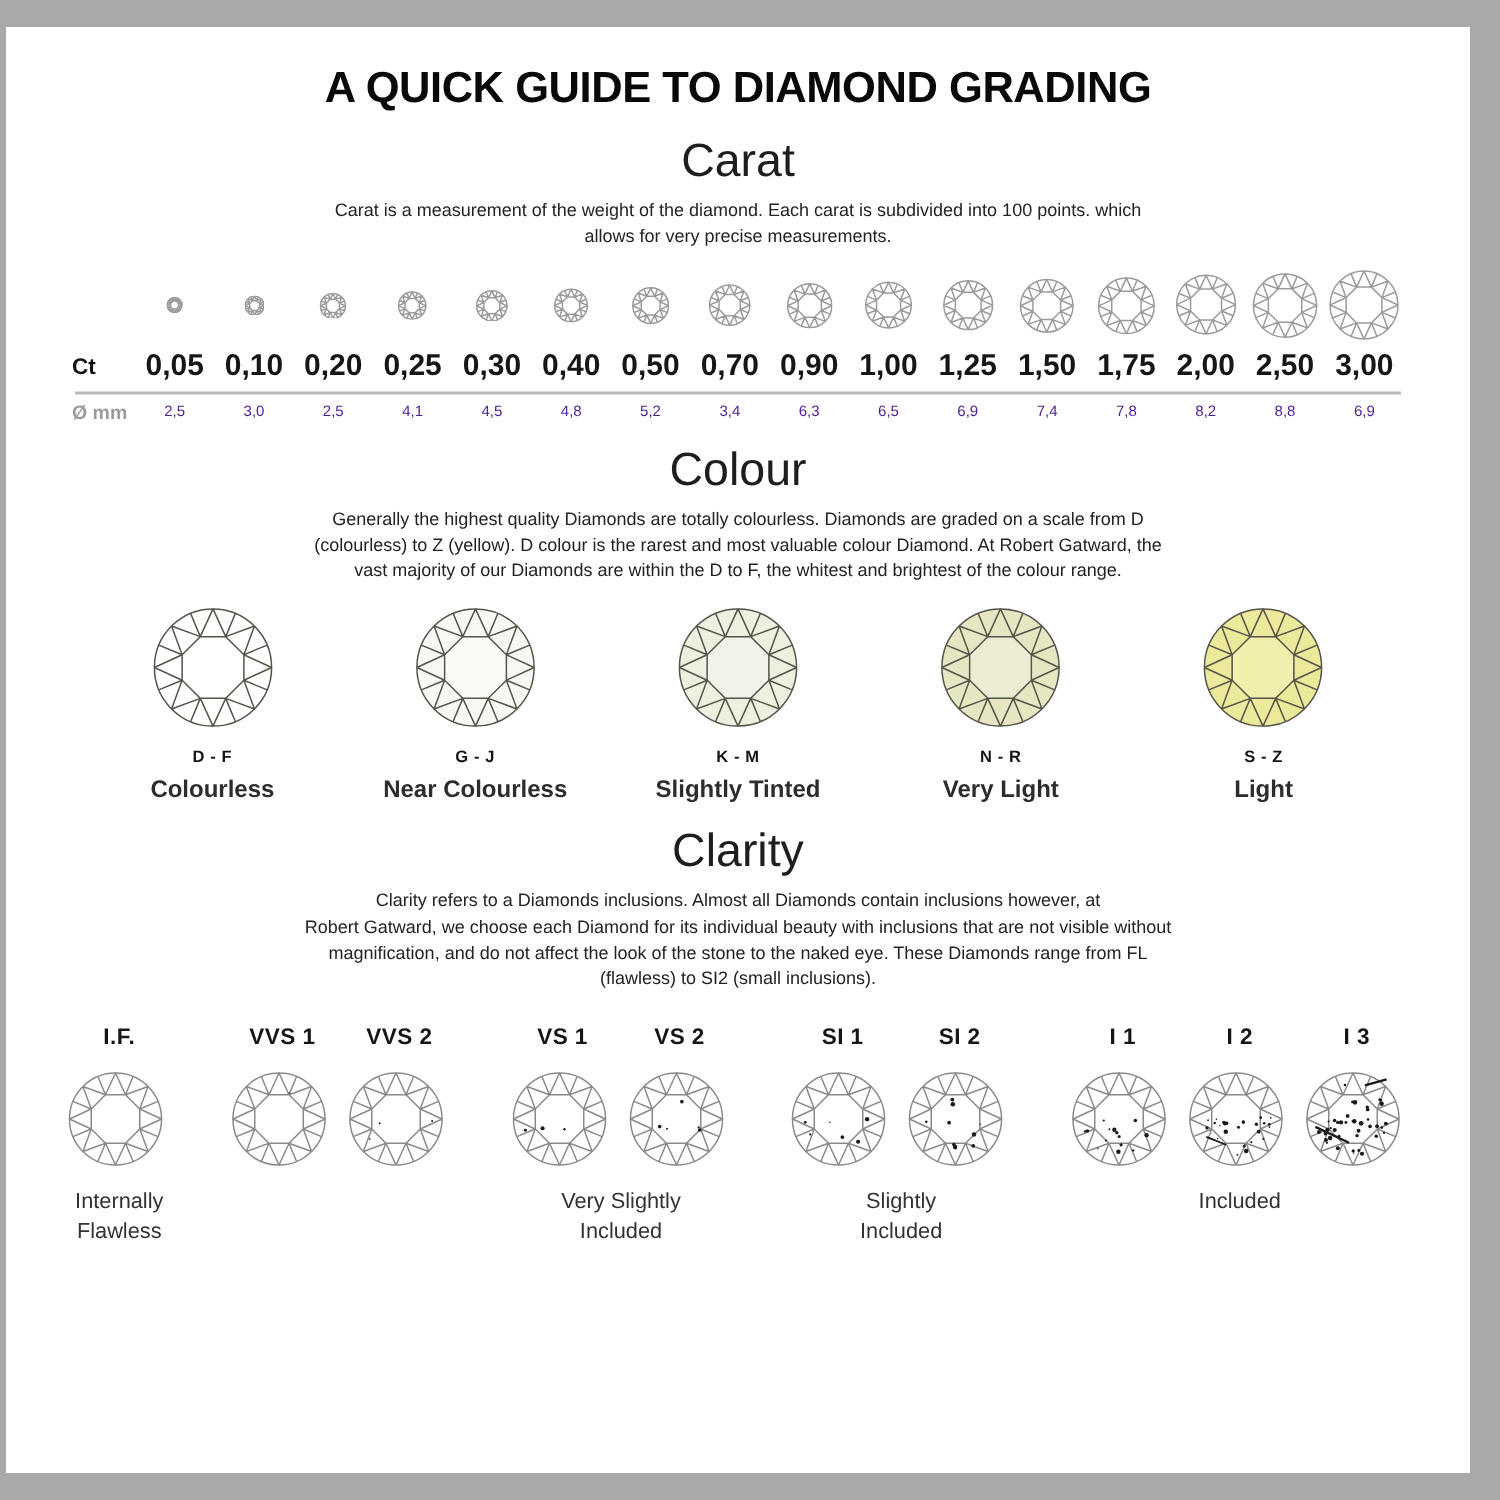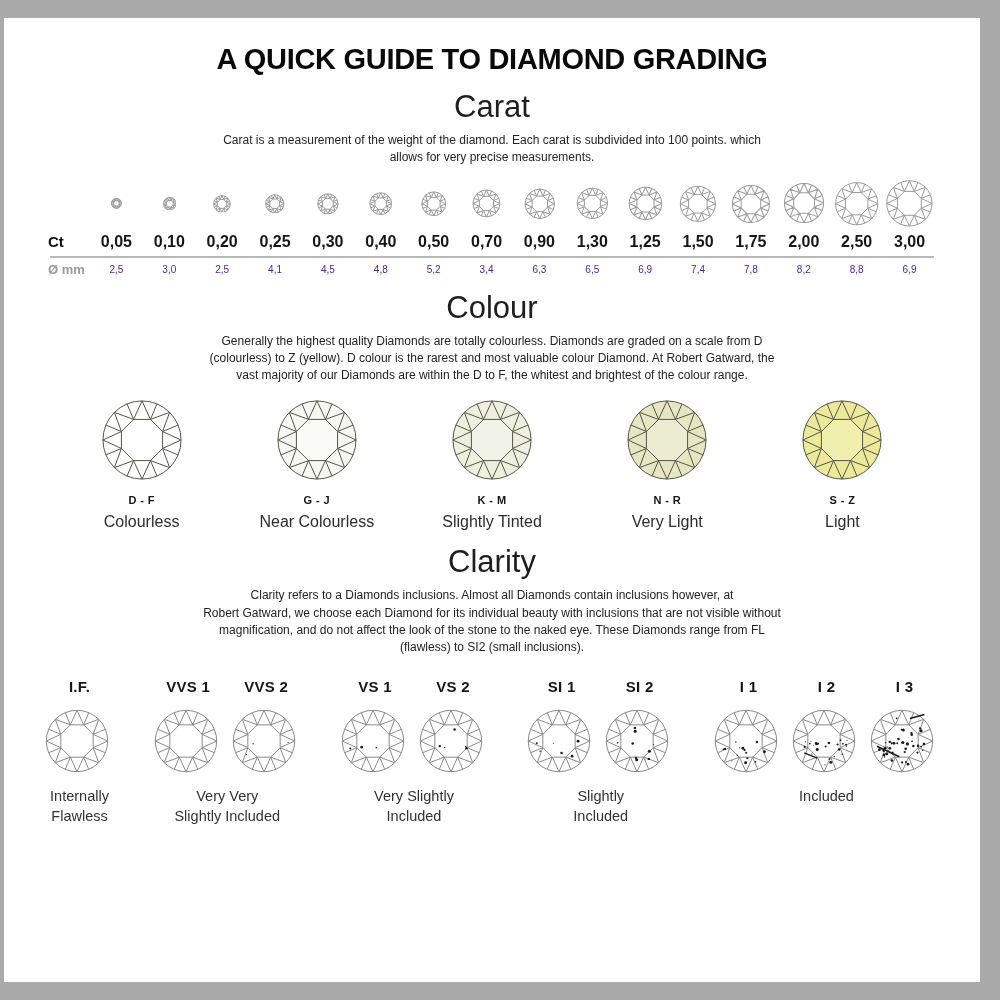--- a/index.html
+++ b/index.html
@@ -31,31 +31,31 @@
   .para-colour{max-width:950px;}
   .para-clarity{max-width:958px;}
 
   
   .carat-table{margin-top:8px;}
   .carat-row{display:flex;align-items:center;padding:0 44px;}
   .carat-cell{flex:1;text-align:center;}
   .carat-lab{flex:0 0 42px;text-align:left;font-weight:700;font-size:15px;color:#111;}
   .row-diamonds{height:58px;}
   .row-diamonds .carat-cell{display:flex;align-items:center;justify-content:center;height:58px;}
-  .row-ct .carat-cell{font-weight:700;font-size:16px;color:#161616;}
+  .row-ct .carat-cell{font-weight:700;font-size:20px;color:#161616;}
   .carat-line{border-top:2px solid #b9b9b9;margin:5px 46px 4px;}
   .row-mm .carat-cell{font-size:10px;color:#4c1d95;}
   .row-mm .carat-lab{color:#9b9b9b;font-size:13px;}
 
   
   .colour-row{display:flex;justify-content:space-between;padding:0 50px;margin-top:13px;}
   .colour-col{width:178px;text-align:center;}
   .colour-diamond{height:86px;display:flex;align-items:center;justify-content:center;}
   .colour-range{font-weight:700;font-size:11px;margin-top:11px;color:#141414;letter-spacing:.4px;}
-  .colour-label{font-size:16px;margin-top:7px;color:#2d2d2d;}
+  .colour-label{font-size:16px;margin-top:7px;color:#2d2d2d;font-weight:bold;}
 
   
   .clarity-row{display:flex;justify-content:space-between;padding:0 40px;margin-top:22px;align-items:flex-start;}
   .clarity-group{text-align:center;}
   .clarity-items{display:flex;gap:7px;justify-content:flex-end;}
   .clarity-item{width:71px;text-align:center;}
   .clarity-item-label{font-weight:700;font-size:15px;margin-bottom:13px;color:#161616;letter-spacing:.3px;}
   .clarity-caption{font-size:14.5px;color:#323232;margin-top:13px;line-height:1.32;white-space:pre-line;}
 
   .brand-footer{
@@ -194,21 +194,21 @@
           <div class="carat-lab">Ct</div>
           <div class="carat-cell">0,05</div>
           <div class="carat-cell">0,10</div>
           <div class="carat-cell">0,20</div>
           <div class="carat-cell">0,25</div>
           <div class="carat-cell">0,30</div>
           <div class="carat-cell">0,40</div>
           <div class="carat-cell">0,50</div>
           <div class="carat-cell">0,70</div>
           <div class="carat-cell">0,90</div>
-          <div class="carat-cell">1,30</div>
+          <div class="carat-cell">1,00</div>
           <div class="carat-cell">1,25</div>
           <div class="carat-cell">1,50</div>
           <div class="carat-cell">1,75</div>
           <div class="carat-cell">2,00</div>
           <div class="carat-cell">2,50</div>
           <div class="carat-cell">3,00</div>
         </div>
       <div class="carat-line"></div>
       <div class="carat-row row-mm" id="carat-mm-row">
           <div class="carat-lab">Ø mm</div>
@@ -339,22 +339,20 @@
                   <circle cx="50" cy="50" r="46.5" fill="#ffffff" stroke="#8a8a8a" stroke-width="1" vector-effect="non-scaling-stroke"></circle>
                   <polygon points="74.5,60.1 60.1,74.5 39.9,74.5 25.5,60.1 25.5,39.9 39.9,25.5 60.1,25.5 74.5,39.9" fill="#ffffff" stroke="#8a8a8a" stroke-width="1" vector-effect="non-scaling-stroke"></polygon>
                   <path d="M74.5 60.1L93.0 67.8M74.5 60.1L96.5 50.0M74.5 60.1L82.9 82.9M60.1 74.5L67.8 93.0M60.1 74.5L82.9 82.9M60.1 74.5L50.0 96.5M39.9 74.5L32.2 93.0M39.9 74.5L50.0 96.5M39.9 74.5L17.1 82.9M25.5 60.1L7.0 67.8M25.5 60.1L17.1 82.9M25.5 60.1L3.5 50.0M25.5 39.9L7.0 32.2M25.5 39.9L3.5 50.0M25.5 39.9L17.1 17.1M39.9 25.5L32.2 7.0M39.9 25.5L17.1 17.1M39.9 25.5L50.0 3.5M60.1 25.5L67.8 7.0M60.1 25.5L50.0 3.5M60.1 25.5L82.9 17.1M74.5 39.9L93.0 32.2M74.5 39.9L82.9 17.1M74.5 39.9L96.5 50.0" fill="none" stroke="#8a8a8a" stroke-width="1" vector-effect="non-scaling-stroke"></path>
                   <circle cx="86.5" cy="52.0" r="1.02" fill="#1a1a1a"></circle>
                   <circle cx="23.5" cy="70.3" r="0.84" fill="#1a1a1a"></circle>
                   <circle cx="33.5" cy="54.2" r="1.02" fill="#1a1a1a"></circle>
                 </svg>
               </div>
             </div>
           </div>
-          <div class="clarity-caption">Very Very
-Slightly Included</div>
         </div>
         <div class="clarity-group">
           <div class="clarity-items">
             <div class="clarity-item">
               <div class="clarity-item-label">VS 1</div>
               <div class="clarity-diamond">
                 <svg width="66" height="66" viewBox="0 0 100 100">
                   <circle cx="50" cy="50" r="46.5" fill="#ffffff" stroke="#8a8a8a" stroke-width="1" vector-effect="non-scaling-stroke"></circle>
                   <polygon points="74.5,60.1 60.1,74.5 39.9,74.5 25.5,60.1 25.5,39.9 39.9,25.5 60.1,25.5 74.5,39.9" fill="#ffffff" stroke="#8a8a8a" stroke-width="1" vector-effect="non-scaling-stroke"></polygon>
                   <path d="M74.5 60.1L93.0 67.8M74.5 60.1L96.5 50.0M74.5 60.1L82.9 82.9M60.1 74.5L67.8 93.0M60.1 74.5L82.9 82.9M60.1 74.5L50.0 96.5M39.9 74.5L32.2 93.0M39.9 74.5L50.0 96.5M39.9 74.5L17.1 82.9M25.5 60.1L7.0 67.8M25.5 60.1L17.1 82.9M25.5 60.1L3.5 50.0M25.5 39.9L7.0 32.2M25.5 39.9L3.5 50.0M25.5 39.9L17.1 17.1M39.9 25.5L32.2 7.0M39.9 25.5L17.1 17.1M39.9 25.5L50.0 3.5M60.1 25.5L67.8 7.0M60.1 25.5L50.0 3.5M60.1 25.5L82.9 17.1M74.5 39.9L93.0 32.2M74.5 39.9L82.9 17.1M74.5 39.9L96.5 50.0" fill="none" stroke="#8a8a8a" stroke-width="1" vector-effect="non-scaling-stroke"></path>

